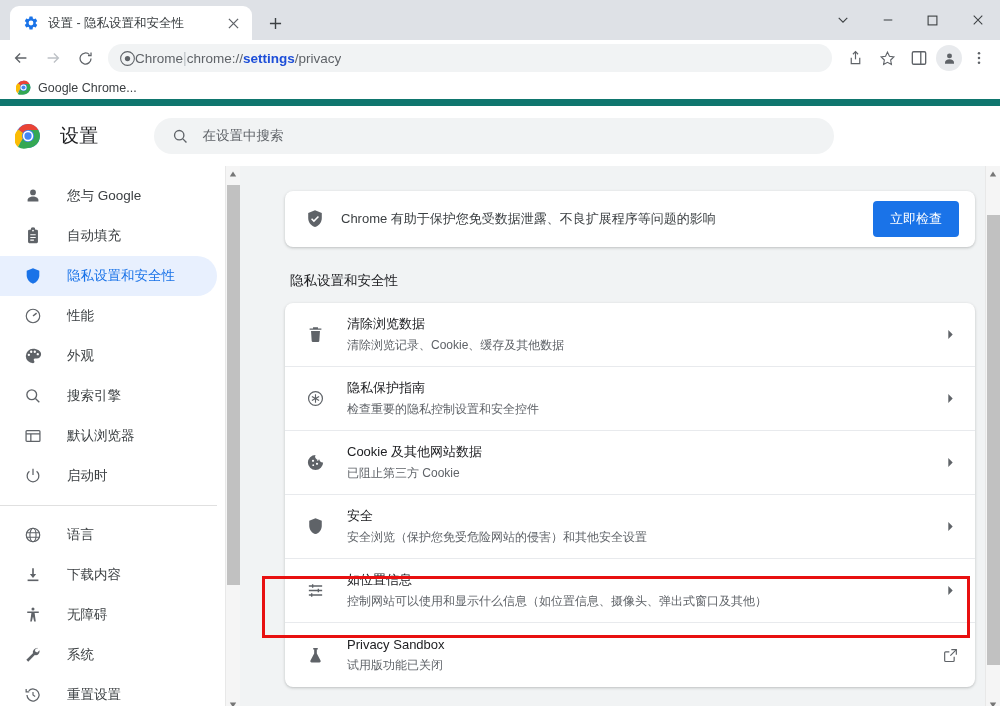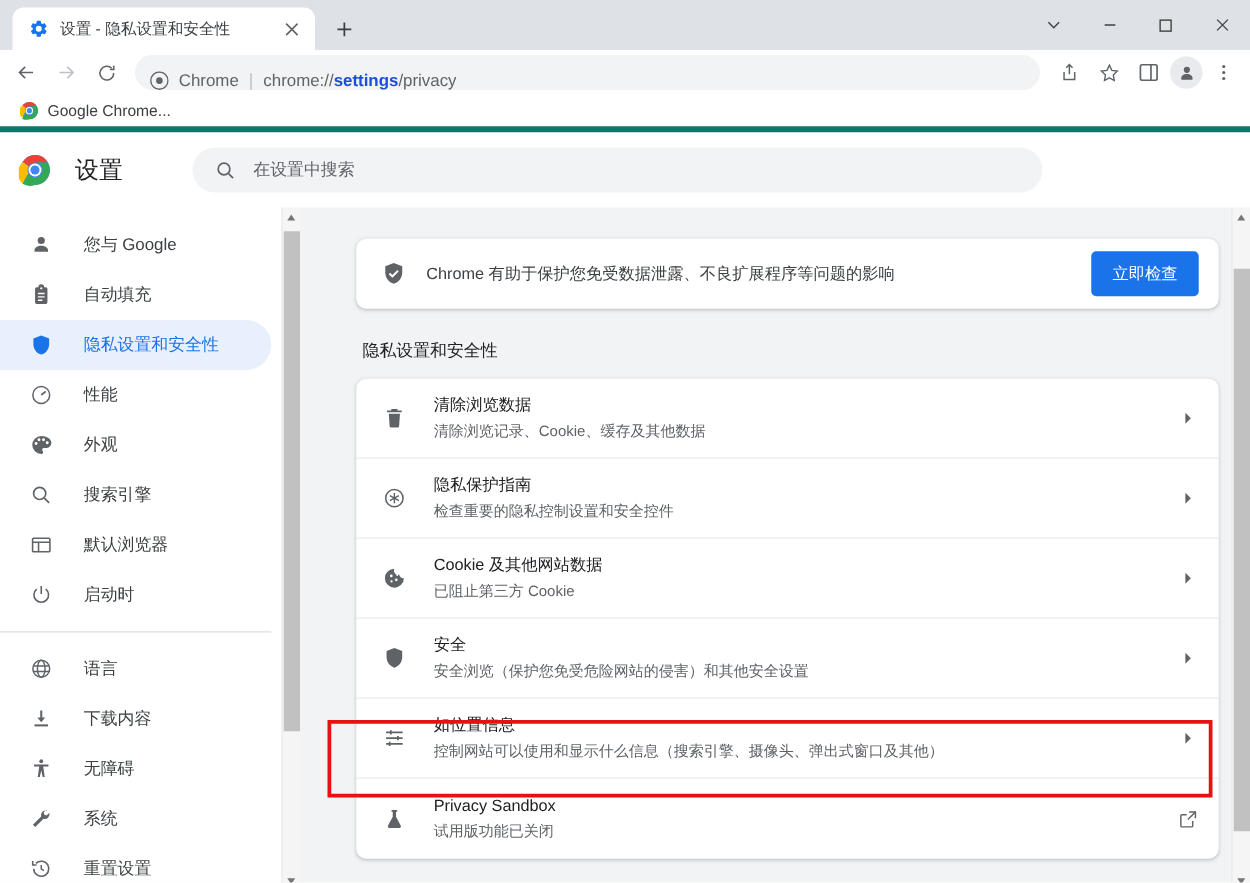--- a/index.html
+++ b/index.html
@@ -48,37 +48,37 @@
     display: flex; align-items: center; padding: 0 6px; gap: 2px;
   }
   .tb-btn {
     width: 30px; height: 30px; border-radius: 50%; flex: none;
     display: flex; align-items: center; justify-content: center;
     color: #5f6368;
   }
   .tb-btn.disabled { color: #bdc1c6; }
   .omnibox {
     flex: 1; height: 28px; background: #f1f3f4; border-radius: 14px;
-    display: flex; align-items: flex-end; padding: 0 12px; gap: 8px;
+    display: flex; align-items: center; padding: 0 12px; 
     margin: 0 6px; min-width: 0;
   }
   .omni-chrome-label { font-size: 13.5px; color: #5f6368; white-space: nowrap; }
   .omni-sep { color: #bdc1c6; font-size: 14px; }
   .omni-url { font-size: 13.5px; color: #5f6368; white-space: nowrap; overflow: hidden; text-overflow: ellipsis; }
   .omni-url b { color: #1d4ed8; font-weight: 700; }
   .omni-right { display: flex; align-items: center; gap: 2px; }
   .profile-chip {
     width: 26px; height: 26px; border-radius: 50%; background: #e8eaed;
     display: flex; align-items: center; justify-content: center; color: #5f6368;
   }
 
   
   .bookmarks {
     height: 30px; background: #fff; display: flex; align-items: center;
-    padding: 0 8px; border-bottom: 5px solid #0f766e;
+    padding: 0 8px; border-bottom: 7px solid #0f766e;
   }
   .bm-item {
     display: flex; align-items: center; gap: 7px; padding: 3px 8px;
     border-radius: 4px; font-size: 12.5px; color: #3c4043;
   }
 
   
   .settings-header {
     height: 60px; background: #fff; display: flex; align-items: center;
     padding-left: 15px;
@@ -559,21 +559,21 @@
 
         <div class="row">
           <span class="row-icon">
             <svg width="19" height="19" viewBox="0 0 20 20" fill="none" stroke="currentColor" stroke-width="1.45">
               <path d="M3 5.2h14M3 10h14M3 14.8h14"></path>
               <path d="M7 3.4v3.6M13 8.2v3.6M6 13v3.6" stroke-width="1.45"></path>
             </svg>
           </span>
           <span class="row-text">
             <span class="row-title" style="display:block;">如位置信息</span>
-            <span class="row-sub" style="display:block;">控制网站可以使用和显示什么信息（搜索引擎、摄像头、弹出式窗口及其他）</span>
+            <span class="row-sub" style="display:block;">控制网站可以使用和显示什么信息（如位置信息、摄像头、弹出式窗口及其他）</span>
           </span>
           <span class="row-arrow">
             <svg width="11" height="11" viewBox="0 0 10 10" fill="currentColor">
                 <path d="M3 1l4 4-4 4z"></path>
               </svg>
           </span>
         </div>
 
         <div class="row">
           <span class="row-icon">

